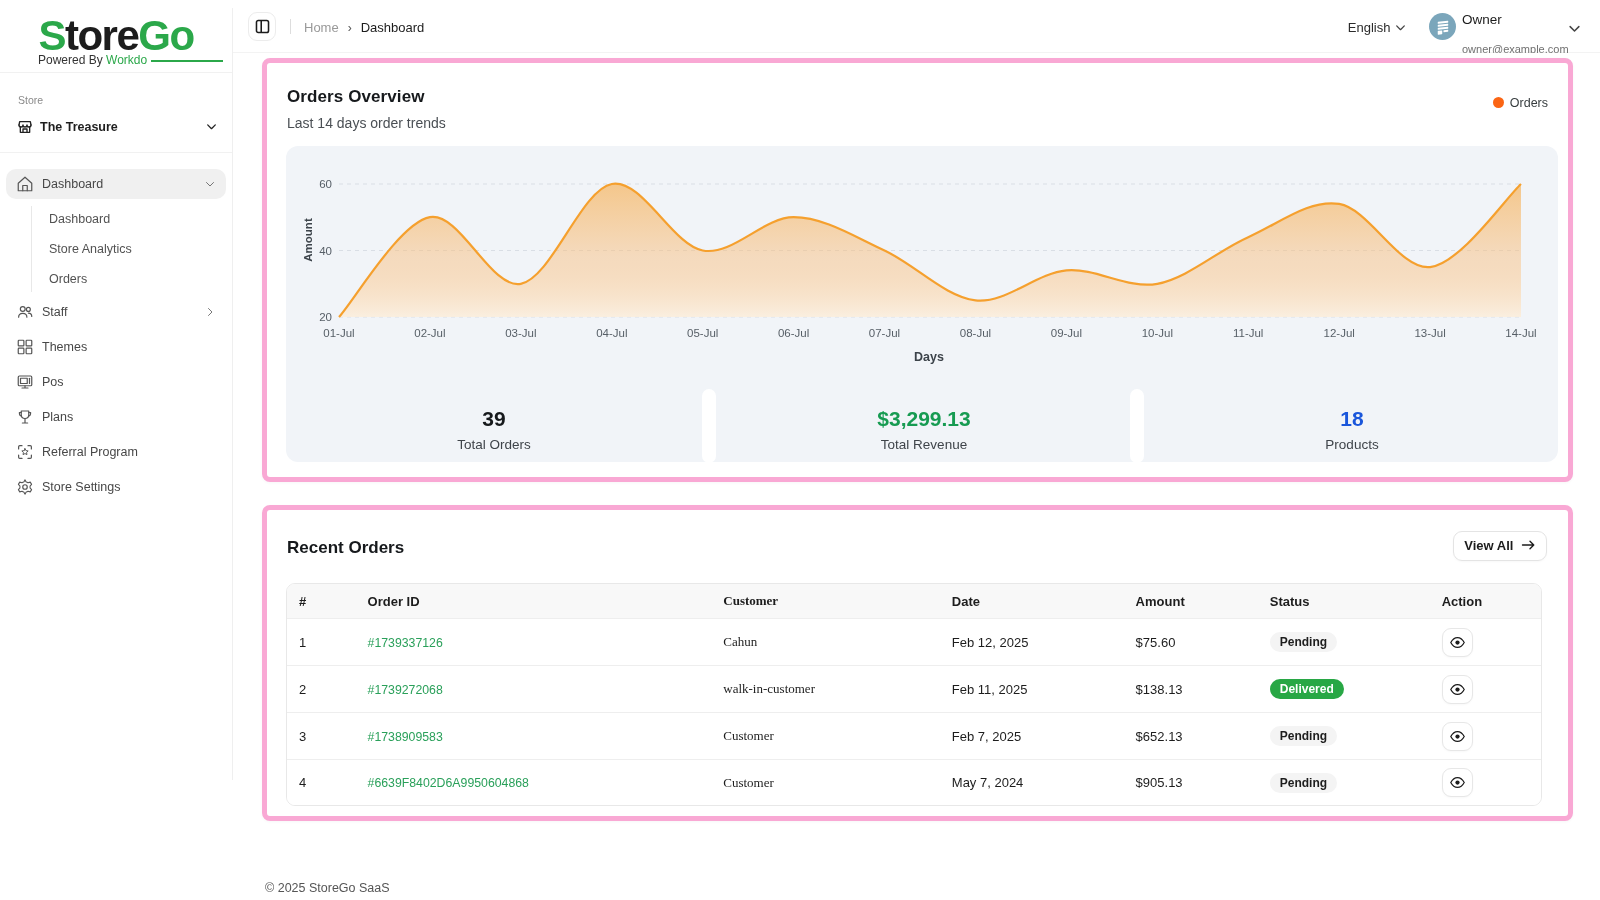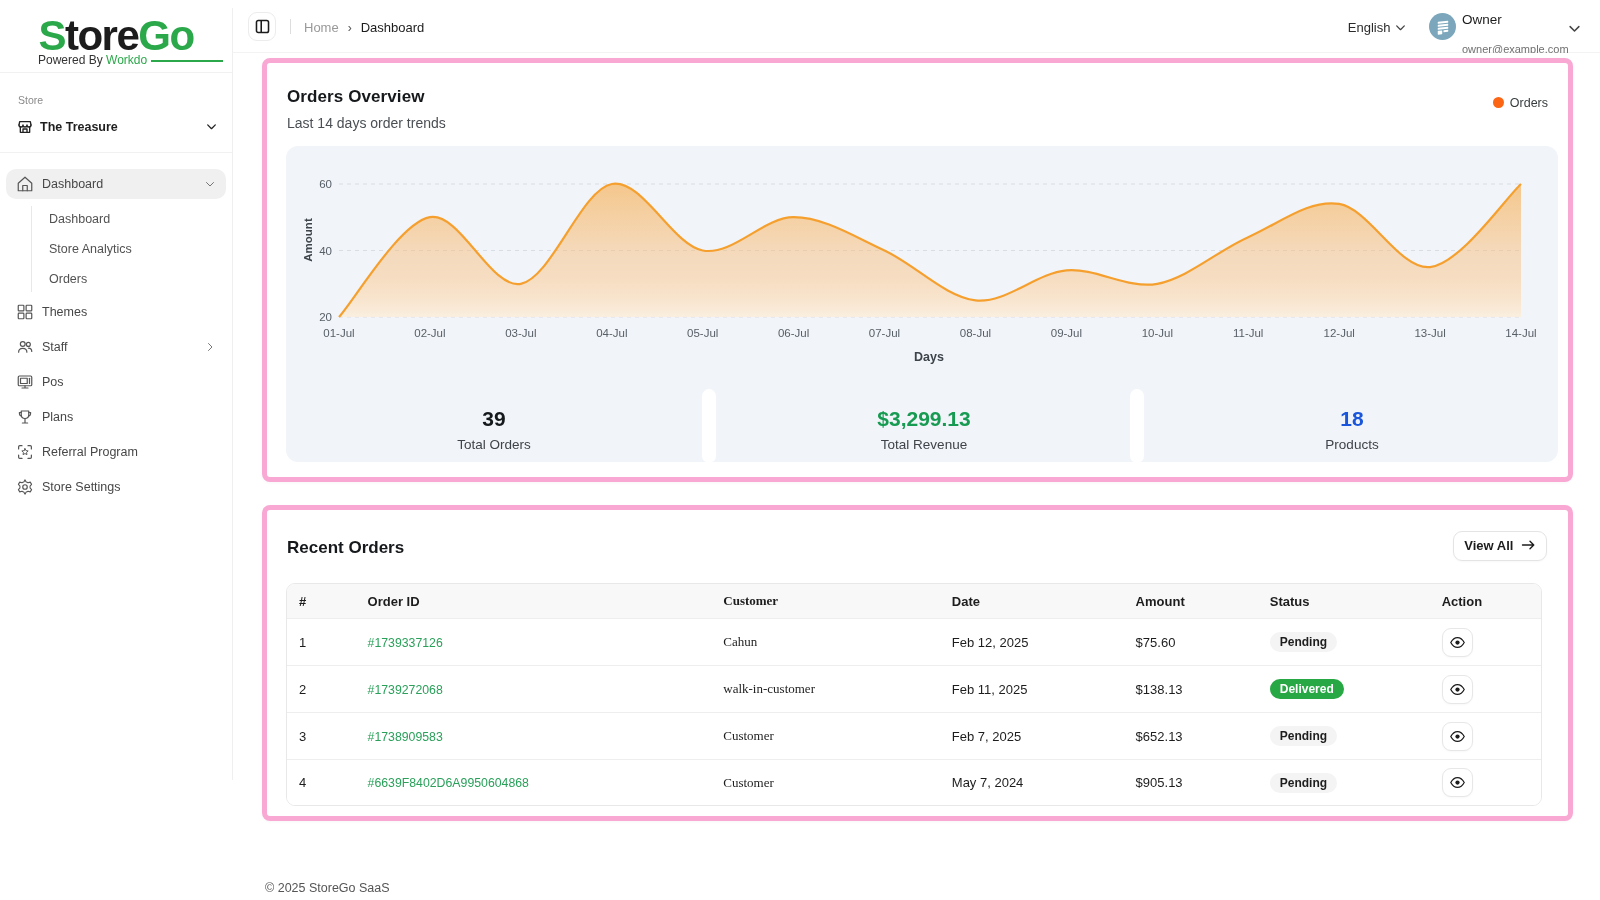--- a/index.html
+++ b/index.html
@@ -100,38 +100,38 @@
           <path d="M5 9 L12 16 L19 9"></path>
         </svg>
     </div>
     <div class="submenu">
       <div class="smi">Dashboard</div>
       <div class="smi">Store Analytics</div>
       <div class="smi">Orders</div>
     </div>
     <div class="mi">
       <svg class="icon mic" viewBox="0 0 24 24">
+          <circle cx="9" cy="8" r="3.2"></circle>
+          <path d="M3.5 19 C3.5 15.9 5.9 13.8 9 13.8 C12.1 13.8 14.5 15.9 14.5 19"></path>
+          <circle cx="16.5" cy="8.5" r="2.6"></circle>
+          <path d="M16.5 13.5 C19.3 13.5 21 15.4 21 18"></path>
+        </svg>
+      <span class="lbl">Staff</span>
+      <svg class="icon endchev" width="12" height="12" viewBox="0 0 24 24">
+          <path d="M9 5 L16 12 L9 19"></path>
+        </svg>
+    </div>
+    <div class="mi">
+      <svg class="icon mic" viewBox="0 0 24 24">
           <rect x="3" y="3" width="7.5" height="7.5" rx="1"></rect>
           <rect x="13.5" y="3" width="7.5" height="7.5" rx="1"></rect>
           <rect x="3" y="13.5" width="7.5" height="7.5" rx="1"></rect>
           <rect x="13.5" y="13.5" width="7.5" height="7.5" rx="1"></rect>
         </svg>
       <span class="lbl">Themes</span>
-    </div>
-    <div class="mi">
-      <svg class="icon mic" viewBox="0 0 24 24">
-          <circle cx="9" cy="8" r="3.2"></circle>
-          <path d="M3.5 19 C3.5 15.9 5.9 13.8 9 13.8 C12.1 13.8 14.5 15.9 14.5 19"></path>
-          <circle cx="16.5" cy="8.5" r="2.6"></circle>
-          <path d="M16.5 13.5 C19.3 13.5 21 15.4 21 18"></path>
-        </svg>
-      <span class="lbl">Staff</span>
-      <svg class="icon endchev" width="12" height="12" viewBox="0 0 24 24">
-          <path d="M9 5 L16 12 L9 19"></path>
-        </svg>
     </div>
     <div class="mi">
       <svg class="icon mic" viewBox="0 0 24 24">
           <rect x="3" y="4" width="18" height="13" rx="1.5"></rect>
           <rect x="6" y="7" width="9" height="7"></rect>
           <path d="M18 7 V14"></path>
           <path d="M12 17 V20 M8 20 H16"></path>
         </svg>
       <span class="lbl">Pos</span>
     </div>

